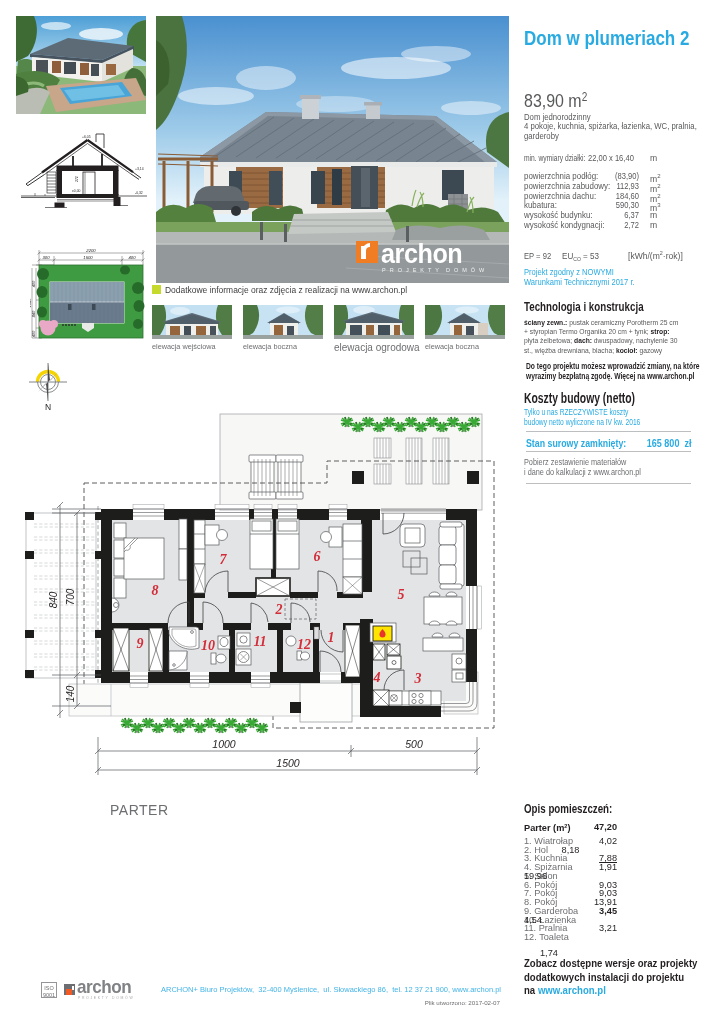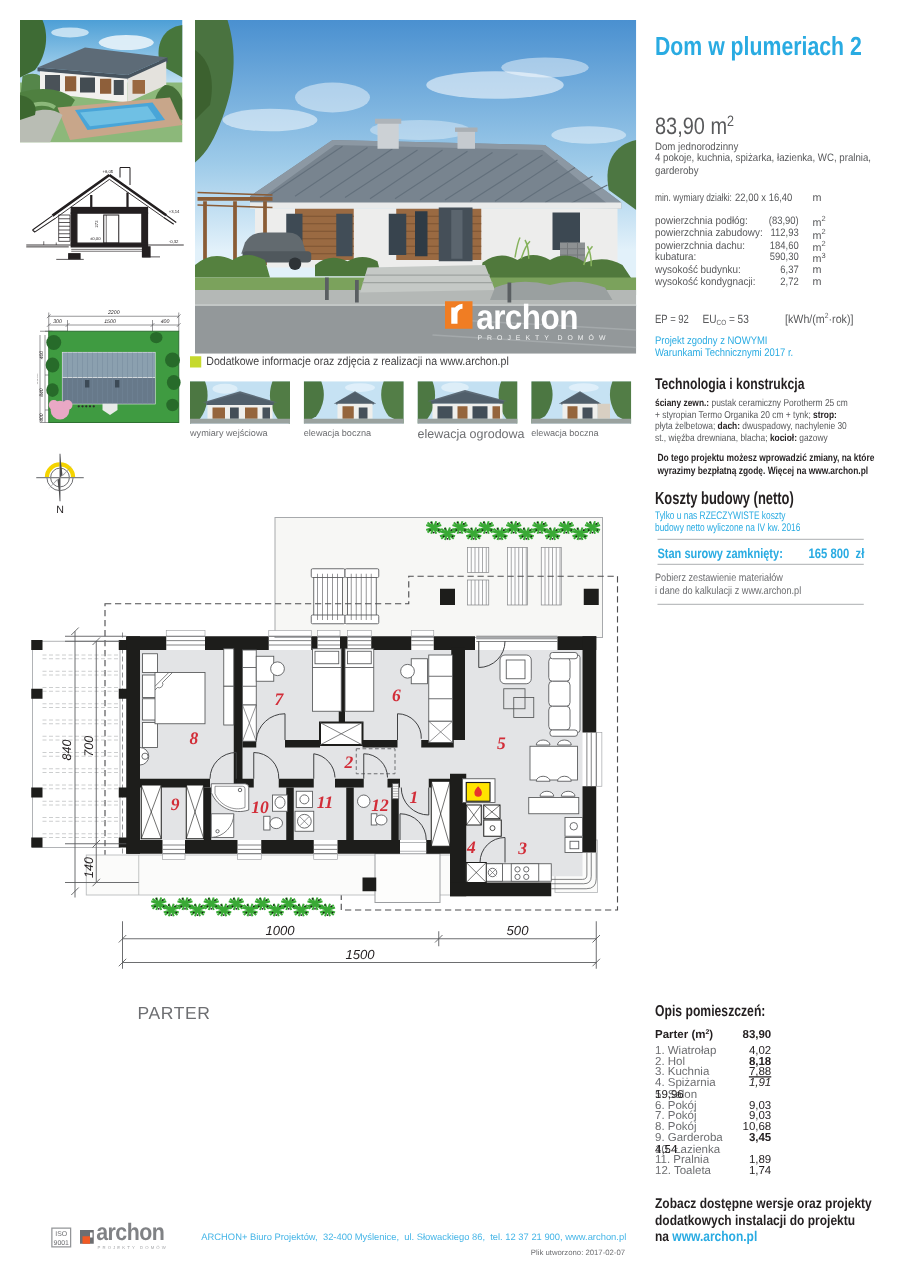--- a/index.html
+++ b/index.html
@@ -367,41 +367,41 @@
 
 <div class="abs" style="left:526px;top:451px;width:165px;height:1px;background:#bcbec0;"></div>
 
 <div class="abs g2" style="left:524px;top:458px;font-size:8.6px;line-height:9.8px;white-space:nowrap;transform:scaleX(0.85);transform-origin:left;">Pobierz zestawienie materiałów<br>i dane do kalkulacji z www.archon.pl</div>
 
 <div class="abs" style="left:526px;top:483px;width:165px;height:1px;background:#bcbec0;"></div>
 
 <div class="abs b" style="left:524px;top:802px;font-size:12.5px;color:#231f20;white-space:nowrap;transform:scaleX(0.78);transform-origin:left;">Opis pomieszczeń:</div>
 
 <div class="abs" style="left:524px;top:822px;width:93px;font-size:9.2px;line-height:8.75px;color:#231f20;">
-  <div class="b" style="margin-bottom:4px;">Parter (m<span style="font-size:5.5px;vertical-align:3px;">2</span>)<span class="abs" style="left:0;top:1px;width:93px;text-align:right;">83,90</span></div>
+  <div class="b" style="margin-bottom:4px;">Parter (m<span style="font-size:5.5px;vertical-align:3px;">2</span>)<span class="abs" style="left:0;top:1px;width:93px;text-align:right;">47,20</span></div>
   <div class="g2">1. Wiatrołap<span class="abs" style="left:0;width:93px;text-align:right;color:#231f20;">4,02</span></div>
-  <div class="g2">2. Hol<span class="abs" style="left:0;width:93px;text-align:right;color:#231f20;font-weight:bold;">8,18</span></div>
+  <div class="g2">2. Hol<span class="abs" style="left:0;width:93px;text-align:center;color:#231f20;">8,18</span></div>
   <div class="g2">3. Kuchnia<span class="abs" style="left:0;width:93px;text-align:right;color:#231f20;text-decoration:underline;">7,88</span></div>
-  <div class="g2">4. Spiżarnia<span class="abs" style="left:0;width:93px;text-align:right;color:#231f20;font-style:italic;">1,91</span></div>
+  <div class="g2">4. Spiżarnia<span class="abs" style="left:0;width:93px;text-align:right;color:#231f20;">1,91</span></div>
   <div class="g2">5. Salon<span class="abs" style="left:0;width:93px;text-align:left;color:#231f20;">19,96</span></div>
   <div class="g2">6. Pokój<span class="abs" style="left:0;width:93px;text-align:right;color:#231f20;">9,03</span></div>
   <div class="g2">7. Pokój<span class="abs" style="left:0;width:93px;text-align:right;color:#231f20;">9,03</span></div>
-  <div class="g2">8. Pokój<span class="abs" style="left:0;width:93px;text-align:right;color:#231f20;">10,68</span></div>
+  <div class="g2">8. Pokój<span class="abs" style="left:0;width:93px;text-align:right;color:#231f20;">13,91</span></div>
   <div class="g2">9. Garderoba<span class="abs" style="left:0;width:93px;text-align:right;color:#231f20;font-weight:bold;">3,45</span></div>
   <div class="g2">10. Łazienka<span class="abs" style="left:0;width:93px;color:#231f20;">4,54</span></div>
-  <div class="g2">11. Pralnia<span class="abs" style="left:0;width:93px;text-align:right;color:#231f20;">1,89</span></div>
-  <div class="g2">12. Toaleta<span class="abs" style="left:0;width:93px;text-align:right;color:#231f20;">1,74</span></div>
+  <div class="g2">11. Pralnia<span class="abs" style="left:0;width:93px;text-align:right;color:#231f20;">3,21</span></div>
+  <div class="g2">12. Toaleta<span class="abs" style="left:16px;width:93px;text-align:left;color:#231f20;margin-top:16px;">1,74</span></div>
 </div>
 
 <div class="abs b" style="left:524px;top:957px;font-size:11.3px;line-height:13.6px;color:#231f20;white-space:nowrap;transform:scaleX(0.85);transform-origin:left;">Zobacz dostępne wersje oraz projekty<br>dodatkowych instalacji do projektu<br>na <span class="blue">www.archon.pl</span></div>
 
 <div class="abs" style="left:152px;top:285px;width:9px;height:9px;background:#c6d92d;"></div>
 <div class="abs g1" style="left:165px;top:284px;font-size:9.5px;white-space:nowrap;transform:scaleX(0.89);transform-origin:left;color:#414042;">Dodatkowe informacje oraz zdjęcia z realizacji na www.archon.pl</div>
 
-<div class="abs g2" style="left:152px;top:342px;font-size:7.3px;">wymiary wejściowa</div>
+<div class="abs g2" style="left:152px;top:342px;font-size:7.3px;">elewacja wejściowa</div>
 <div class="abs g2" style="left:243px;top:342px;font-size:7.3px;">elewacja boczna</div>
 <div class="abs g2" style="left:334px;top:342px;font-size:10px;">elewacja ogrodowa</div>
 <div class="abs g2" style="left:425px;top:342px;font-size:7.3px;">elewacja boczna</div>
 
 <svg class="abs" style="left:0;top:355px;" width="520" height="445" viewBox="0 355 520 445">
   <defs>
     <g id="plnt">
       <path d="M0,0 l6,-2 -6,2 6,2 z M0,0 l-6,-2 6,2 -6,2 z M0,0 l2,-5 -2,5 -2,-5 z M0,0 l2,5 -2,-5 -2,5 z M0,0 l5,-4 -5,4 M0,0 l-5,4 5,-4 M0,0 l-5,-4 5,4 M0,0 l5,4 -5,-4" stroke="#39a935" stroke-width="1.6" fill="none"></path>
       <circle cx="3" cy="-3" r="0.7" fill="#1d1d1b"></circle>
         <circle cx="-3" cy="2" r="0.7" fill="#1d1d1b"></circle>

